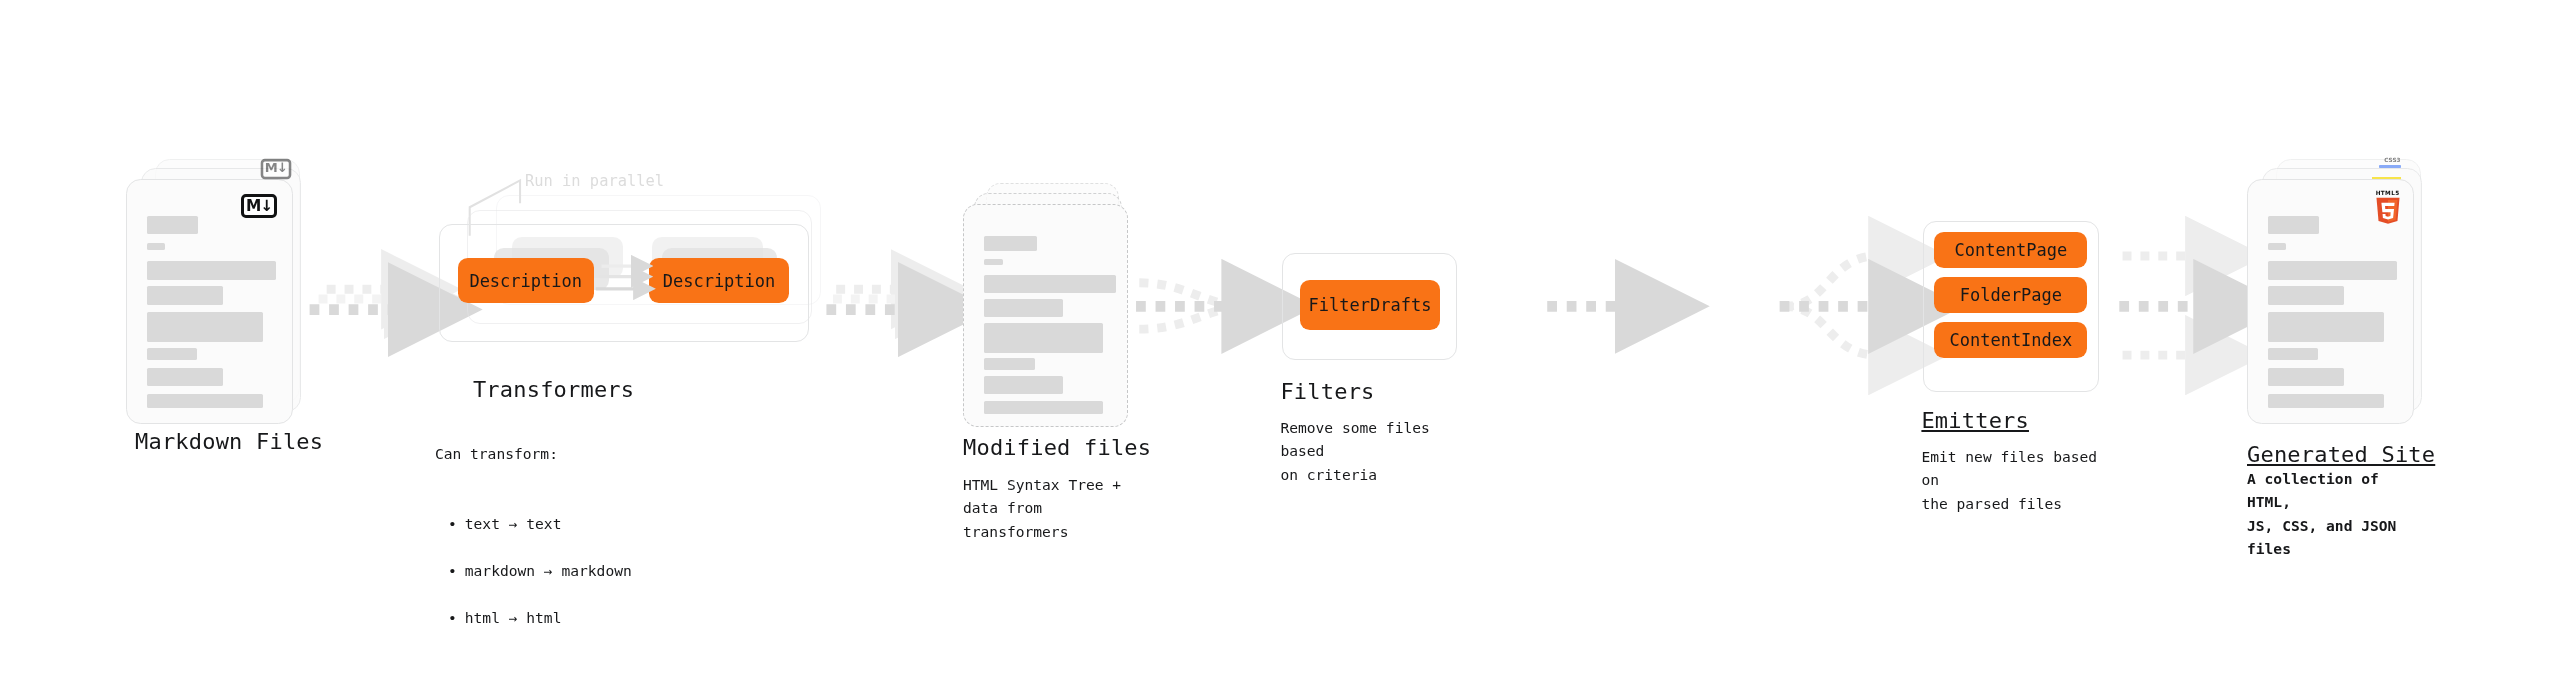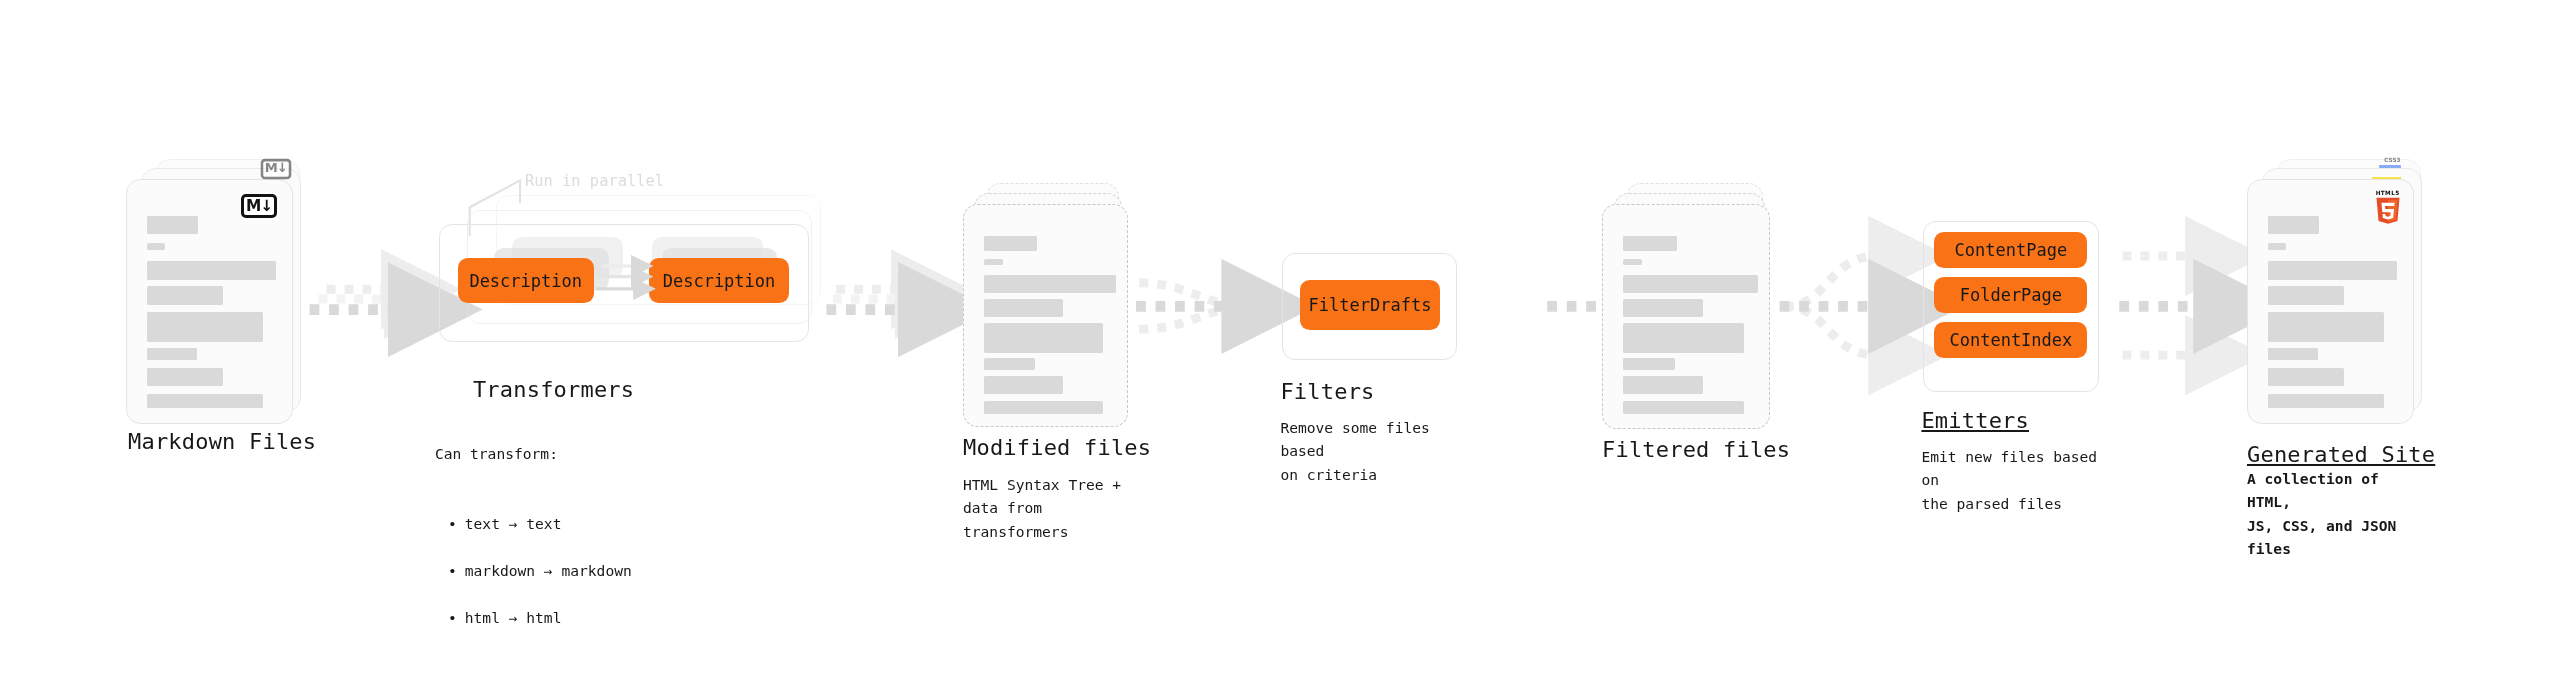--- a/index.html
+++ b/index.html
@@ -149,21 +149,21 @@
           <div class="bar" style="width:116px; height:30px; margin-top:6.5px;"></div>
           <div class="bar" style="width:50px; height:12.2px; margin-top:6.5px;"></div>
           <div class="bar" style="width:76px; height:18.7px; margin-top:7.3px;"></div>
           <div class="bar" style="width:116px; height:14px; margin-top:7.3px;"></div>
         </div>
         <div class="badge badge-md">M↓</div>
       </div>
 
       <div class="badge badge-md back2" style="position:absolute; left:132px; top:-1.6px; opacity:.5; transform:scale(.85);">M↓</div>
     </div>
-    <div class="title" style="left:2px; top:270px;">Markdown Files</div>
+    <div class="title" style="left:9px; top:270px;">Markdown Files</div>
   </div>
 
   <svg class="svg-layer" width="2576" height="681" viewBox="0 0 3170 838">
     <defs>
       <marker id="ah" markerWidth="9" markerHeight="9" refX="1" refY="4.5" orient="auto">
         <path d="M0,0 L9,4.5 L0,9 Z" fill="#d9d9d9"></path>
       </marker>
       <marker id="ahl" markerWidth="9" markerHeight="9" refX="1" refY="4.5" orient="auto">
         <path d="M0,0 L9,4.5 L0,9 Z" fill="#ededed"></path>
       </marker>
@@ -273,39 +273,20 @@
           <div class="bar" style="width:79px; height:18px; margin-top:6.5px;"></div>
           <div class="bar" style="width:119px; height:13px; margin-top:6.5px;"></div>
         </div>
       </div>
     </div>
     <div class="title" style="left:0; top:252px;">Modified files</div>
     <div class="desc" style="left:0; top:290px;">HTML Syntax Tree +
 data from transformers</div>
   </div>
 
-  <div class="node" style="left:1602px; top:183px;">
-    <div class="card-stack" style="width:175px; height:244px;">
-      <div class="card dashed back2" style="left:24.4px; top:0; width:137px; height:221px;"></div>
-      <div class="card dashed back1" style="left:12.2px; top:9.8px; width:151px; height:221px;"></div>
-      <div class="card dashed" style="left:0; top:21px; width:168px; height:225px;">
-        <div class="card-inner">
-          <div class="bar" style="width:54px; height:14.6px; margin-top:3.3px;"></div>
-          <div class="bar" style="width:19.5px; height:6.5px; margin-top:8.1px;"></div>
-          <div class="bar" style="width:135px; height:18px; margin-top:9.8px;"></div>
-          <div class="bar" style="width:80px; height:18px; margin-top:5.7px;"></div>
-          <div class="bar" style="width:121px; height:30px; margin-top:5.7px;"></div>
-          <div class="bar" style="width:52px; height:11.4px; margin-top:5.7px;"></div>
-          <div class="bar" style="width:80px; height:18px; margin-top:6.5px;"></div>
-          <div class="bar" style="width:121px; height:13px; margin-top:6.5px;"></div>
-        </div>
-      </div>
-    </div>
-    <div class="title" style="left:0; top:254px;">Filtered files</div>
-  </div>
 
   <div class="node" style="left:1923px; top:221px;">
     <div style="position:relative; width:176px; height:171px;">
       <div class="group" style="left:0; top:0; width:176px; height:171px;"></div>
       <div class="chip" style="left:11.4px; top:11.4px; width:153px; height:36px;">ContentPage</div>
       <div class="chip" style="left:11.4px; top:56px; width:153px; height:36px;">FolderPage</div>
       <div class="chip" style="left:11.4px; top:101px; width:153px; height:36px;">ContentIndex</div>
     </div>
     <div class="title" style="left:-1.6px; top:187px;text-decoration:underline;">Emitters</div>
     <div class="desc" style="left:-1.6px; top:224px;">Emit new files based on

